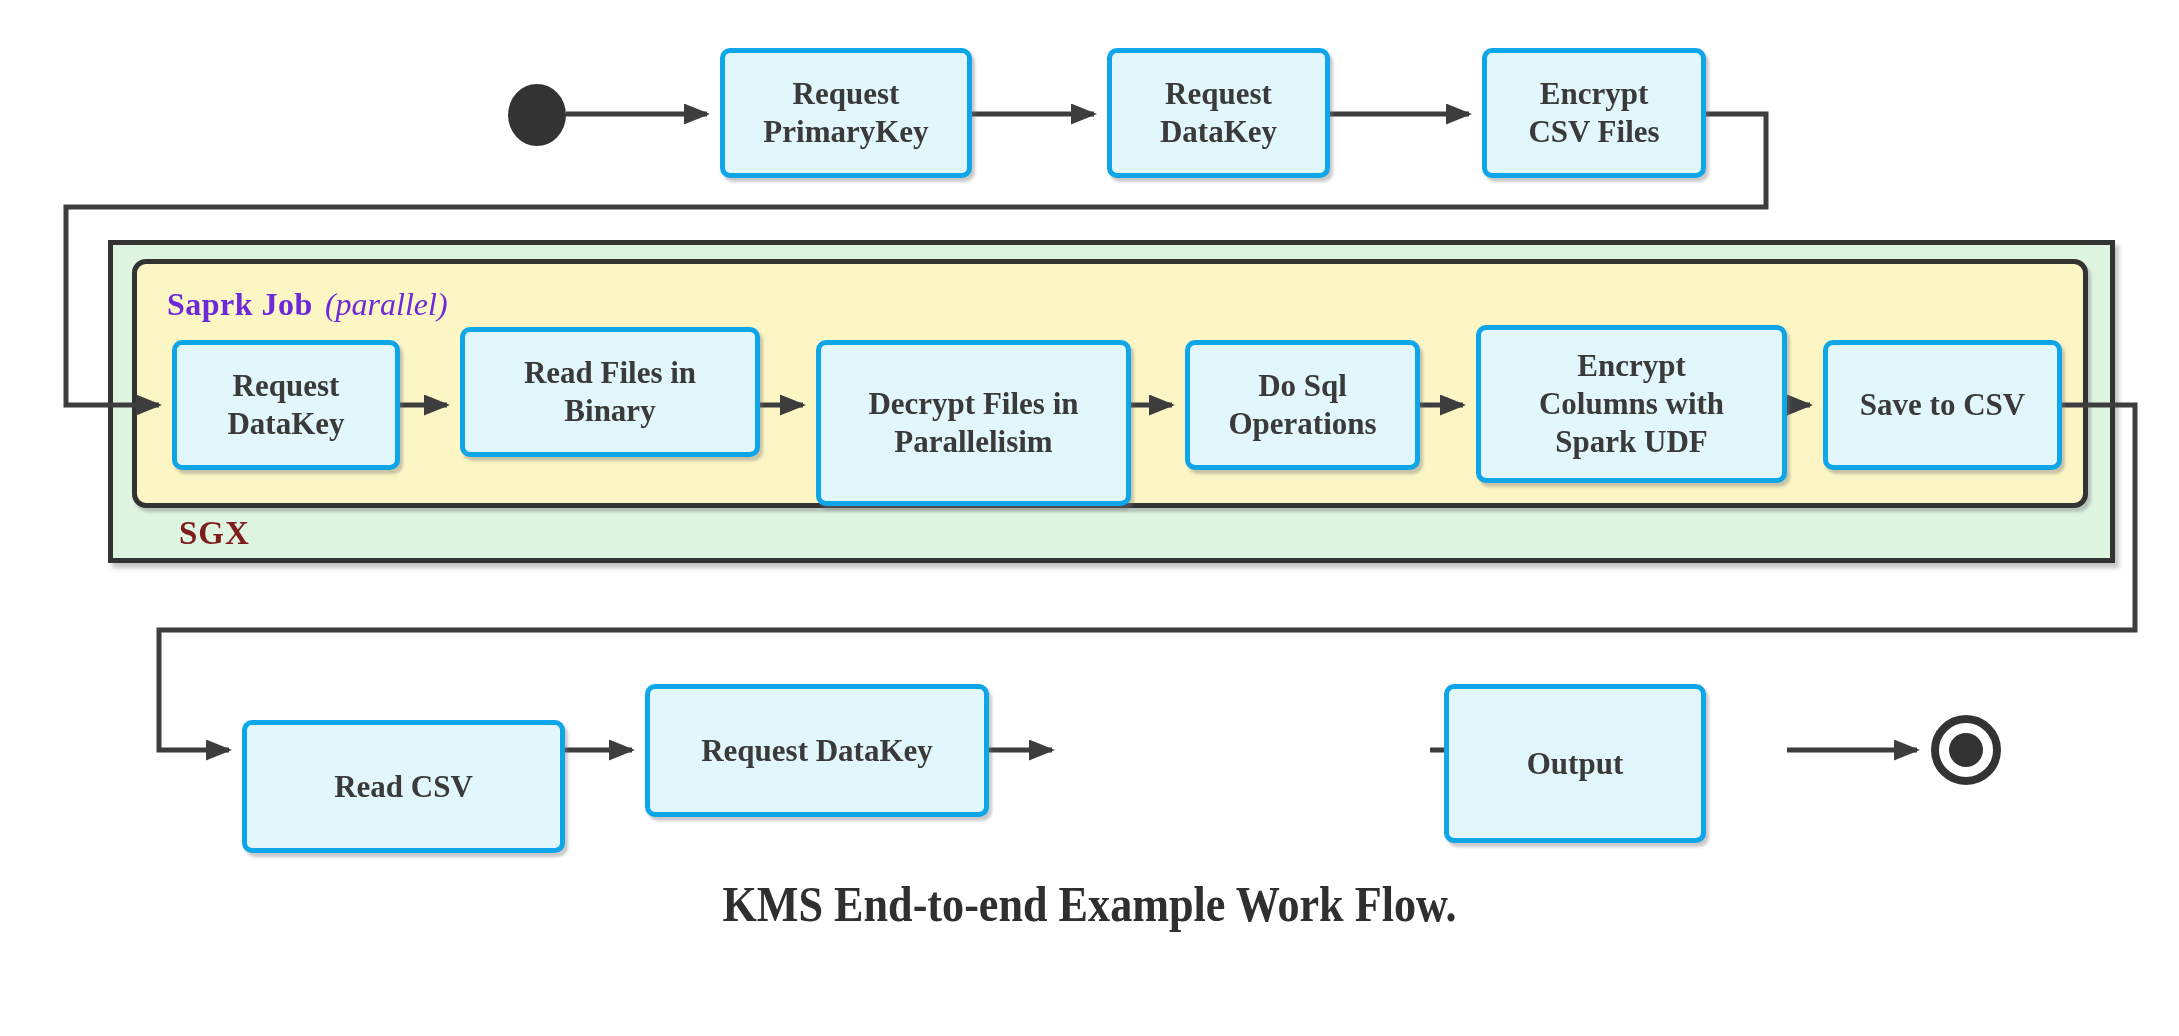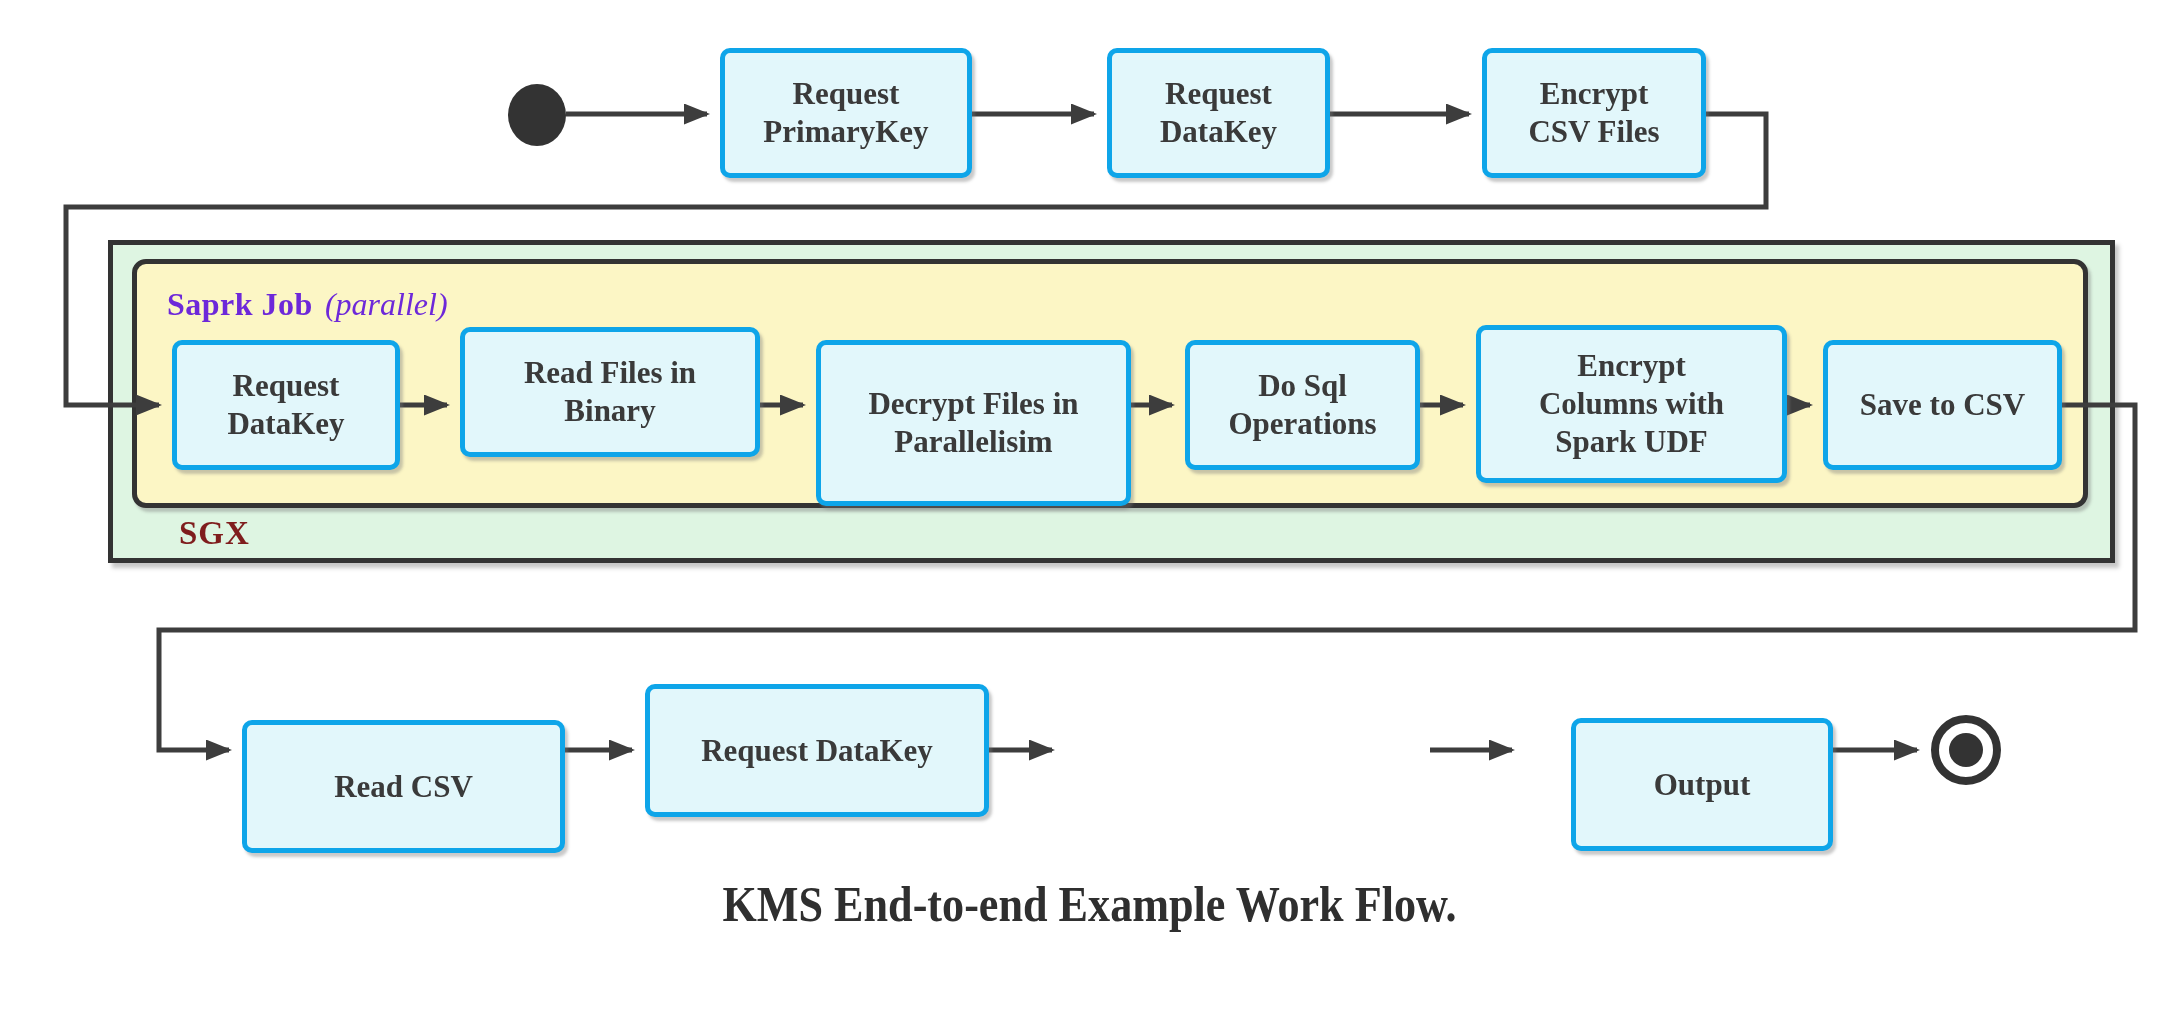--- a/index.html
+++ b/index.html
@@ -118,17 +118,17 @@
 Parallelisim</div>
   <div class="node" style="left:1185px;top:340px;width:235px;height:130px;">Do Sql
 Operations</div>
   <div class="node" style="left:1476px;top:325px;width:311px;height:158px;">Encrypt
 Columns with
 Spark UDF</div>
   <div class="node" style="left:1823px;top:340px;width:239px;height:130px;">Save to CSV</div>
 
   <div class="node" style="left:242px;top:720px;width:323px;height:133px;">Read CSV</div>
   <div class="node" style="left:645px;top:684px;width:344px;height:133px;">Request DataKey</div>
-  <div class="node" style="left:1571px;top:684px;width:262px;height:133px;margin-top:34px;">Output</div>
+  <div class="node" style="left:1444px;top:684px;width:262px;height:159px;">Output</div>
 
   <div class="caption">KMS End-to-end Example Work Flow.</div>
 
 </div>
 
 </body></html>

